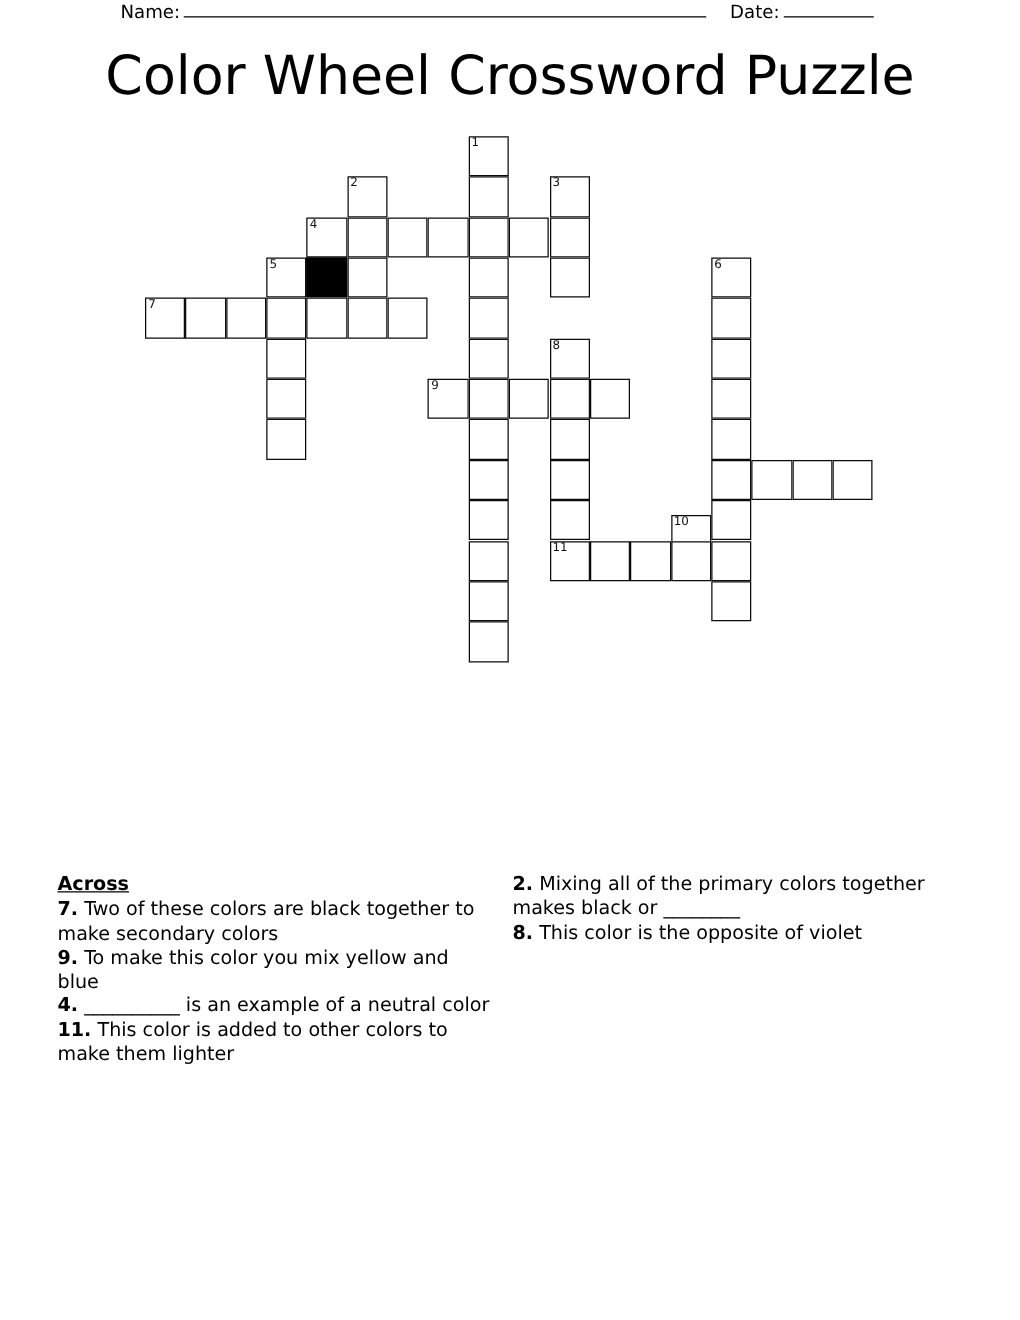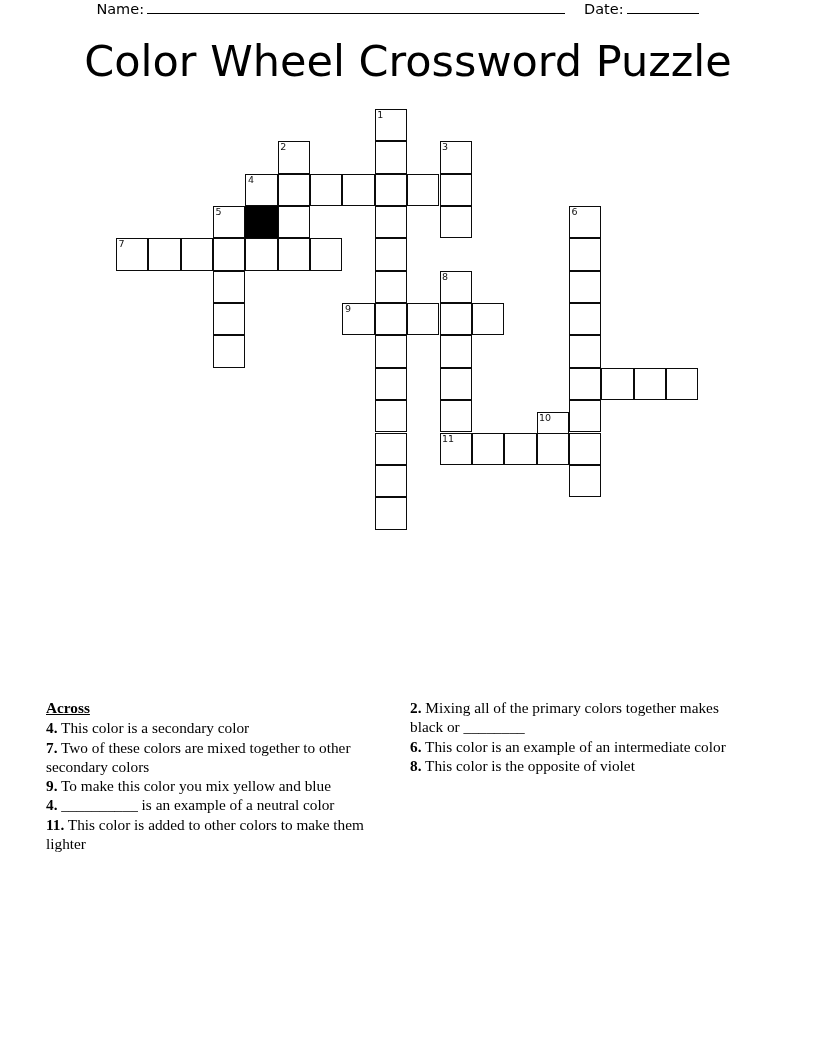--- a/index.html
+++ b/index.html
@@ -90,21 +90,20 @@
     left: 0;
     top: 698px;
     width: 816px;
     height: 300px;
   }
   .clue-col {
     position: absolute;
     top: 0;
     font-size: 15.3px;
     line-height: 19.3px;
-    font-family: Liberation Serif, serif;
   }
   .clue-col.across { left: 46px; width: 350px; }
   .clue-col.down   { left: 410px; width: 345px; }
 
   .clue-heading {
     font-weight: bold;
     font-size: 15.3px;
     text-decoration: underline;
     margin-bottom: 1px;
     display: block;
@@ -214,27 +213,25 @@
     <div class="cell" style="left: 568.9px; top: 432.5px;"></div>
     <div class="cell" style="left: 374.8px; top: 464.85px;"></div>
     <div class="cell" style="left: 568.9px; top: 464.85px;"></div>
     <div class="cell" style="left: 374.8px; top: 497.2px;"></div>
   </div>
 
 <div id="clues">
   <div class="clue-col across">
     <span class="clue-heading">Across</span>
     <div id="across-list">
-        <div class="clue-item"><span class="clue-num">4.</span><span class="clue-text"> This color is a secondary color</span></div>
-        <div class="clue-item"><span class="clue-num">7.</span><span class="clue-text"> Two of these colors are mixed together to other secondary colors</span></div>
+        <div class="clue-item"><span class="clue-num">7.</span><span class="clue-text"> Two of these colors are black together to make secondary colors</span></div>
         <div class="clue-item"><span class="clue-num">9.</span><span class="clue-text"> To make this color you mix yellow and blue</span></div>
         <div class="clue-item"><span class="clue-num">4.</span><span class="clue-text"> __________ is an example of a neutral color</span></div>
         <div class="clue-item"><span class="clue-num">11.</span><span class="clue-text"> This color is added to other colors to make them lighter</span></div>
       </div>
   </div>
   <div class="clue-col down">
     <div id="down-list">
         <div class="clue-item"><span class="clue-num">2.</span><span class="clue-text"> Mixing all of the primary colors together makes black or ________</span></div>
-        <div class="clue-item"><span class="clue-num">6.</span><span class="clue-text"> This color is an example of an intermediate color</span></div>
         <div class="clue-item"><span class="clue-num">8.</span><span class="clue-text"> This color is the opposite of violet</span></div>
       </div>
   </div>
 </div>
 
 </body></html>

